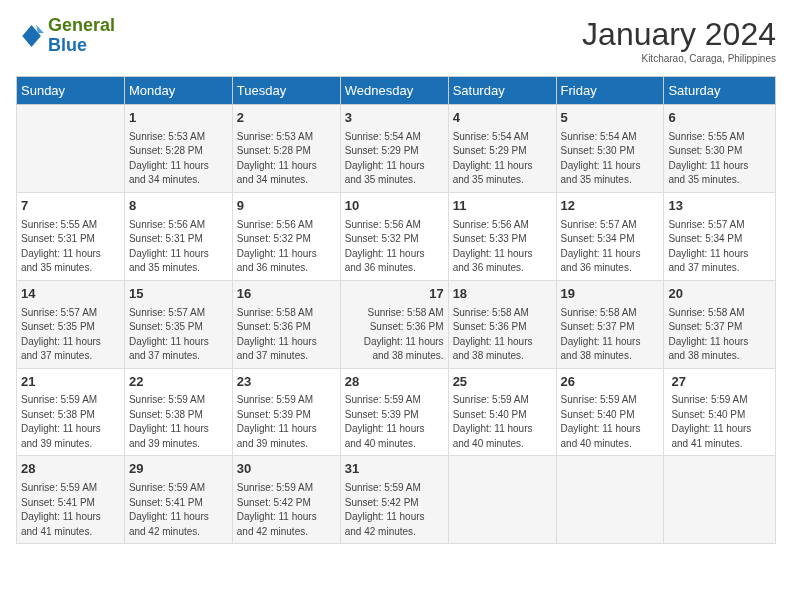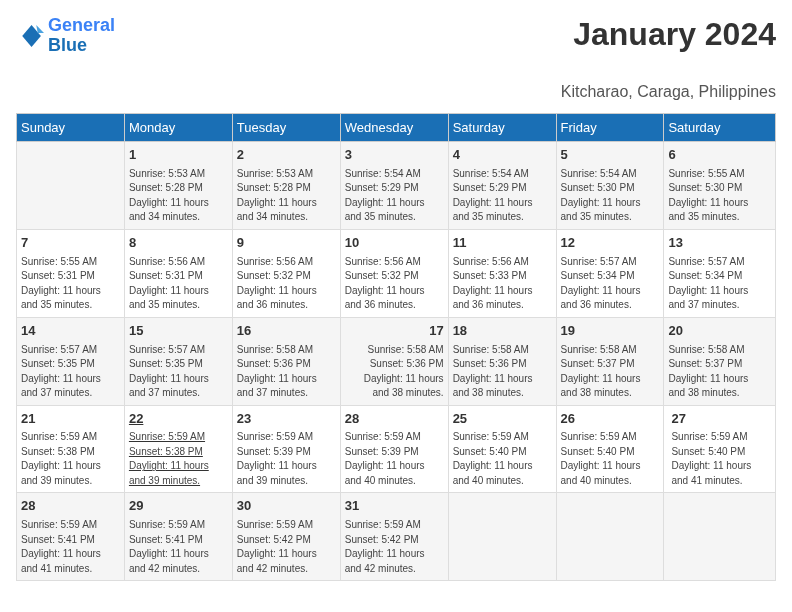--- a/index.html
+++ b/index.html
@@ -21,38 +21,37 @@
       align-items: center;
       gap: 4px;
     }
     .logo-text {
       font-size: 18px;
       font-weight: bold;
       color: #333;
       line-height: 1.1;
     }
     .logo-text span {
-      color: #3b82f6;
+      color: #4d7c0f;
     }
     .logo-icon {
       width: 28px;
       height: 28px;
     }
     .title-block {
       text-align: right;
     }
     .main-title {
       font-size: 32px;
-      font-weight: bold;
+      font-weight: normal;
       color: #333;
     }
     .subtitle {
-      font-size: 16px;
+      font-size: 10px;
       color: #555;
-      margin-top: 30px;
     }
     table {
       width: 100%;
       border-collapse: collapse;
       font-size: 11px;
     }
     thead tr {
       background: #1a6fb5;
       color: #fff;
     }
@@ -270,21 +269,21 @@
         </td>
       </tr>
       <tr>
         <td style="min-height: 80px;">
           <span class="day-num">21</span>
           <div class="day-detail" style="white-space: pre-line;">Sunrise: 5:59 AM
 Sunset: 5:38 PM
 Daylight: 11 hours
 and 39 minutes.</div>
         </td>
-        <td style="min-height: 80px; text-decoration: underline;">
+        <td style="min-height: 80px;">
           <span class="day-num">22</span>
           <div class="day-detail" style="white-space: pre-line;">Sunrise: 5:59 AM
 Sunset: 5:38 PM
 Daylight: 11 hours
 and 39 minutes.</div>
         </td>
         <td style="min-height: 80px;">
           <span class="day-num">23</span>
           <div class="day-detail" style="white-space: pre-line;">Sunrise: 5:59 AM
 Sunset: 5:39 PM

